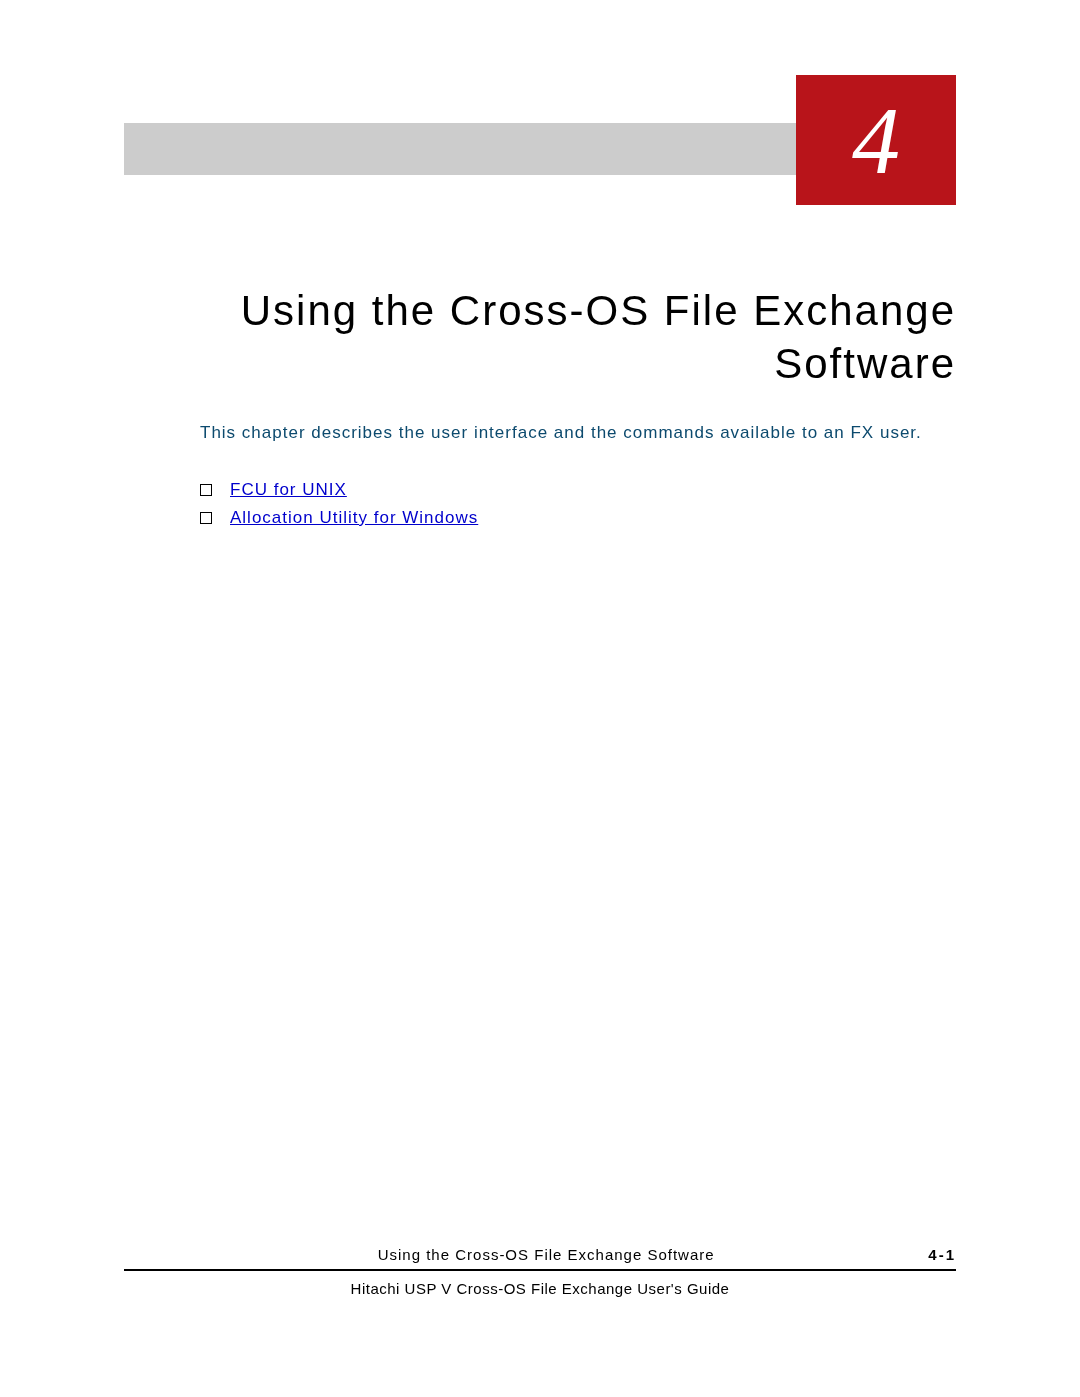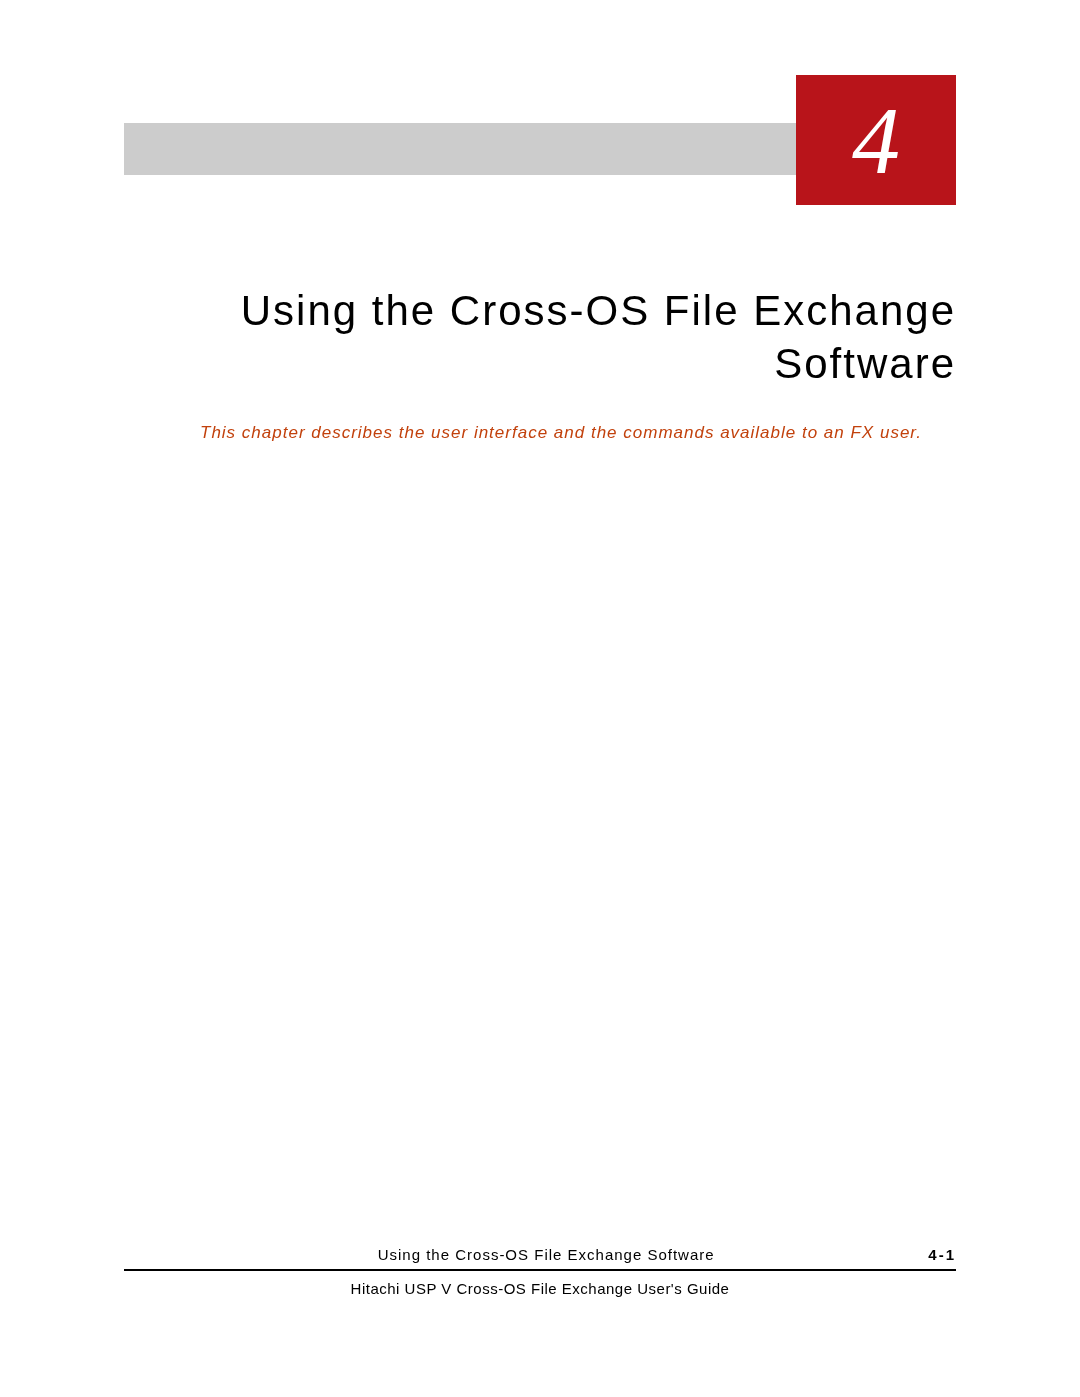--- a/index.html
+++ b/index.html
@@ -54,24 +54,23 @@
       letter-spacing: 2px;
       line-height: 1.25;
       font-weight: normal;
     }
     .intro-text {
       position: absolute;
       top: 420px;
       left: 200px;
       right: 124px;
       font-size: 17px;
-      color: #c2410c;
+      color: #0c4a6e;
       letter-spacing: 1px;
       line-height: 1.5;
-      font-style: italic;
     }
     .link-list {
       position: absolute;
       top: 480px;
       left: 200px;
       right: 124px;
       list-style: none;
     }
     .link-list li {
       margin-bottom: 8px;
@@ -136,20 +135,28 @@
   <div class="chapter-number-box">
     <span class="chapter-number">4</span>
   </div>
 </div>
 
 <h1 class="chapter-title">Using the Cross-OS File Exchange Software</h1>
 
 <p class="intro-text">This chapter describes the user interface and the commands available to an FX user.</p>
 
 <ul class="link-list">
+  <li>
+    <span class="bullet-icon"></span>
+    <a class="doc-link">FCU for UNIX</a>
+  </li>
+  <li>
+    <span class="bullet-icon"></span>
+    <a class="doc-link">Allocation Utility for Windows</a>
+  </li>
 </ul>
 
 <div class="footer-area">
   <div class="footer-line-1">
     <span class="footer-spacer-left"></span>
     <span class="footer-title">Using the Cross-OS File Exchange Software</span>
     <span class="page-number">4-1</span>
   </div>
   <div class="footer-line-2">Hitachi USP V Cross-OS File Exchange User's Guide</div>
 </div>

